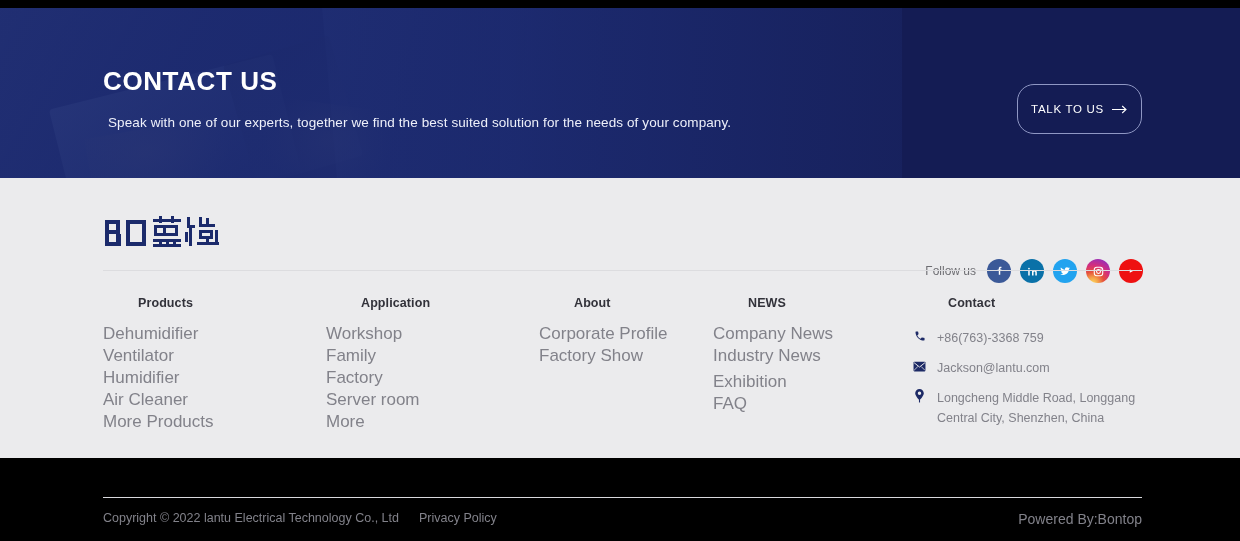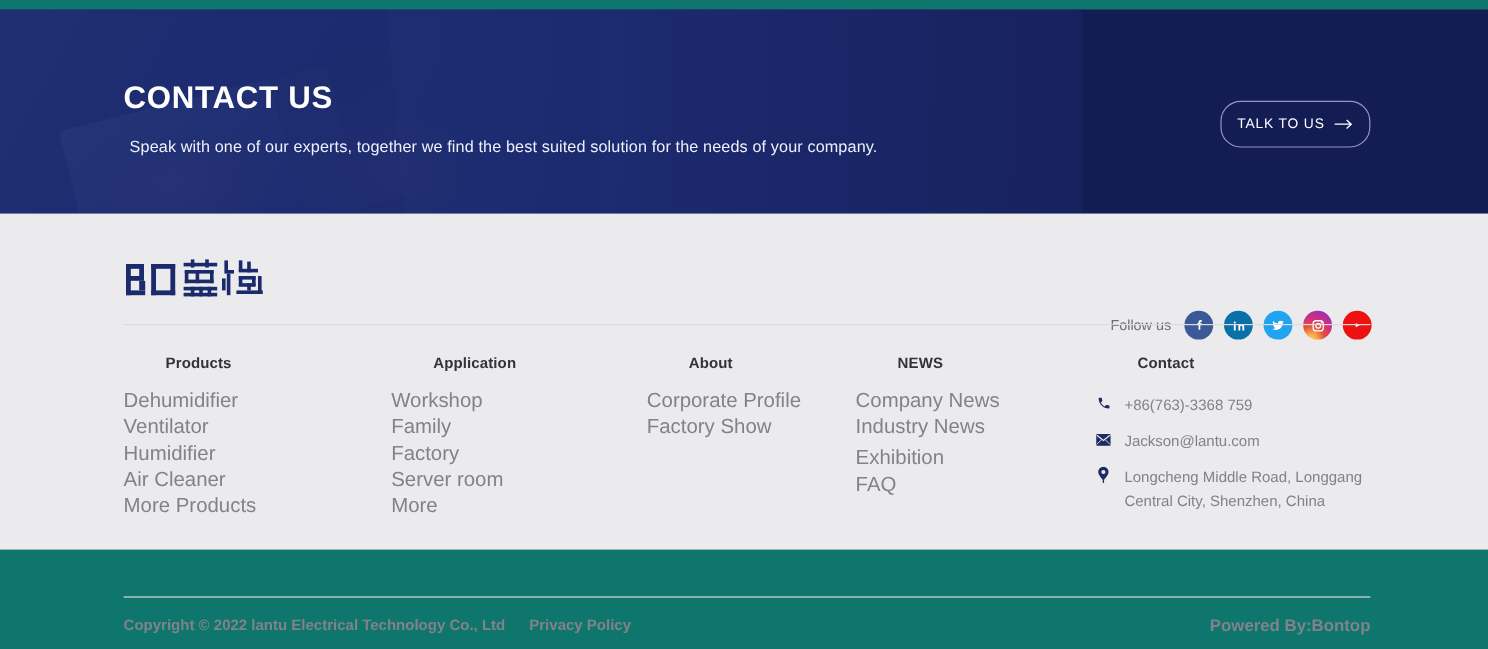--- a/index.html
+++ b/index.html
@@ -3,21 +3,21 @@
 <meta charset="utf-8">
 <style>
   * { box-sizing: border-box; margin: 0; padding: 0; }
   html, body {
     width: 1240px;
     height: 541px;
     overflow: hidden;
     font-family: "Liberation Sans", sans-serif;
     background: #ffffff;
   }
-  .page { position: relative; width: 1240px; height: 541px; background: #0f766e; }
+  .page { position: relative; width: 1240px; height: 541px; background: #000000; }
 
   
   .hero {
     position: absolute;
     left: 0; top: 8px;
     width: 1240px; height: 170px;
     background: #141c54;
     overflow: hidden;
   }
   
@@ -77,21 +77,21 @@
     position: absolute; left: 103px; top: 58px;
     font-size: 26px; font-weight: 700; letter-spacing: .6px;
     color: #ffffff;
   }
   .hero-sub {
     position: absolute; left: 108px; top: 107px;
     font-size: 13.5px; color: #eef0fa; letter-spacing: .1px;
   }
   .talk-btn {
     position: absolute; left: 1017px; top: 76px;
-    width: 125px; height: 39px;
+    width: 125px; height: 50px;
     border: 1px solid #8f97c4;
     border-radius: 17px;
     color: #ffffff;
     font-size: 11.5px; font-weight: 500; letter-spacing: .7px;
     display: flex; align-items: center; justify-content: center; gap: 8px;
     background: transparent; cursor: pointer;
   }
   .talk-btn .arr { display: inline-flex; }
 
   
@@ -165,21 +165,21 @@
   .ct-ico svg { display: block; }
   .ct-txt { font-size: 12.5px; color: #82828a; line-height: 20px; max-width: 218px; }
 
   .hr-bot {
     position: absolute; left: 103px; top: 319px;
     width: 1039px; height: 1px; background: #d9d9dd;
   }
   .bottom-bar {
     position: absolute; left: 103px; top: 333px;
     width: 1039px; height: 20px;
-    display: flex; align-items: center; font-weight: bold;
+    display: flex; align-items: flex-start;
   }
   .copy { font-size: 12.5px; color: #82828a; }
   .privacy { font-size: 12.5px; color: #82828a; margin-left: 20px; text-decoration: none; cursor: pointer; }
   .powered { font-size: 14px; color: #82828a; margin-left: auto; }
 </style>
 </head>
 <body>
 
 <div class="page">
 

